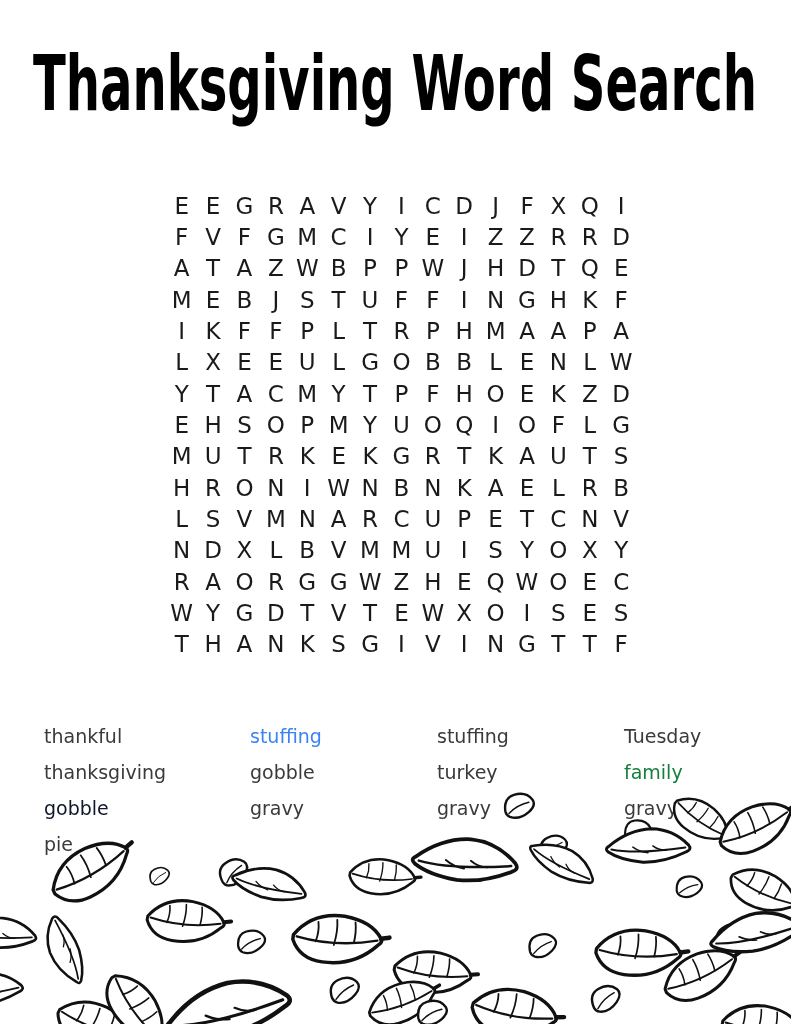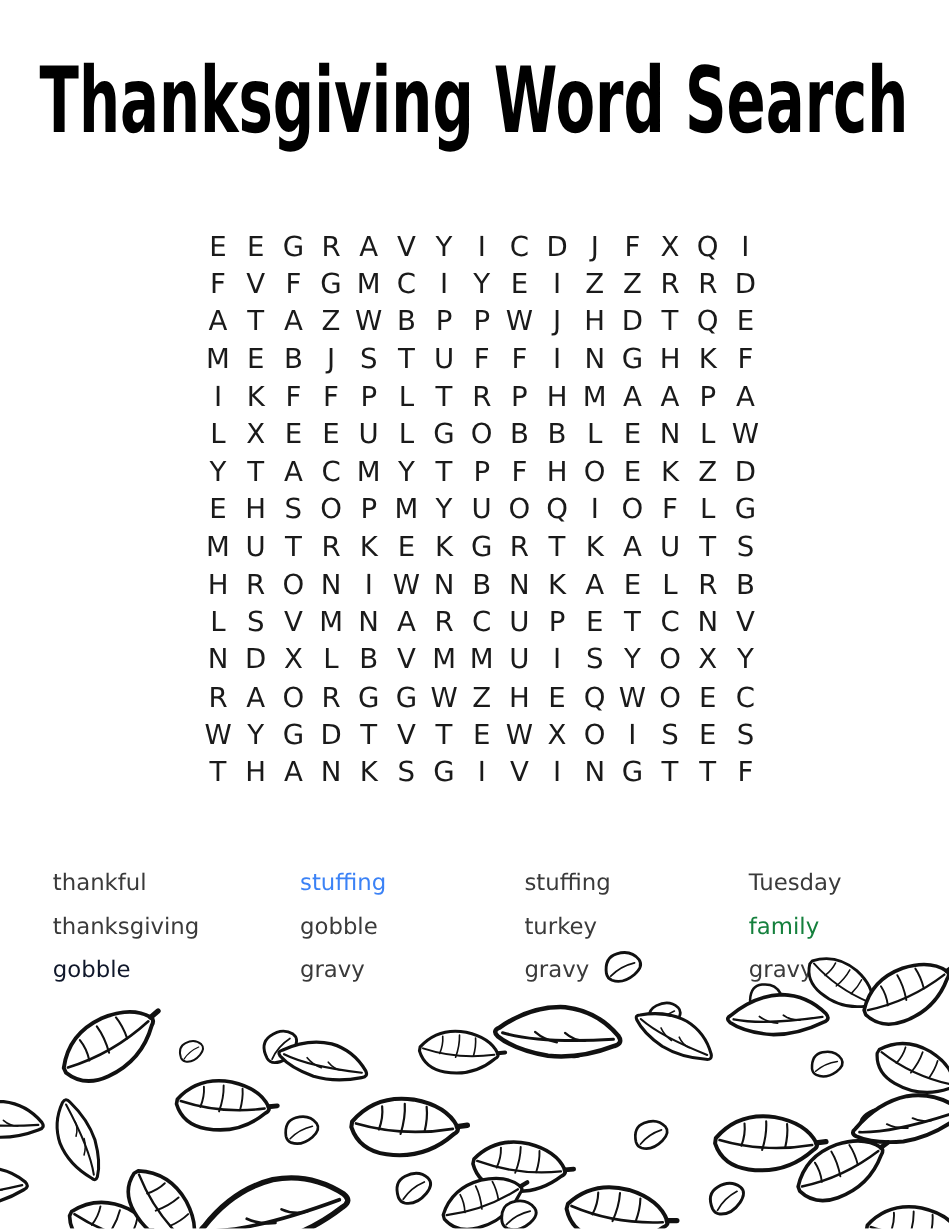--- a/index.html
+++ b/index.html
@@ -300,20 +300,21 @@
       <span class="cell" style="color: rgb(26, 26, 26);">T</span>
       <span class="cell" style="color: rgb(26, 26, 26);">T</span>
       <span class="cell" style="color: rgb(26, 26, 26);">F</span>
     </div>
 
   <div class="wordlist" id="wordlist">
       <div class="wl-col" style="left: 44px;">
         <div class="wl-item" style="color: rgb(58, 58, 58);">thankful</div>
         <div class="wl-item" style="color: rgb(58, 58, 58);">thanksgiving</div>
         <div class="wl-item" style="color: #0f172a;">gobble</div>
+        <div class="wl-item" style="color: rgb(58, 58, 58);">pie</div>
       </div>
       <div class="wl-col" style="left: 250px;">
         <div class="wl-item" style="color: #3b82f6;">stuffing</div>
         <div class="wl-item" style="color: rgb(58, 58, 58);">gobble</div>
         <div class="wl-item" style="color: rgb(58, 58, 58);">gravy</div>
       </div>
       <div class="wl-col" style="left: 437px;">
         <div class="wl-item" style="color: rgb(58, 58, 58);">stuffing</div>
         <div class="wl-item" style="color: rgb(58, 58, 58);">turkey</div>
         <div class="wl-item" style="color: rgb(58, 58, 58);">gravy</div>

